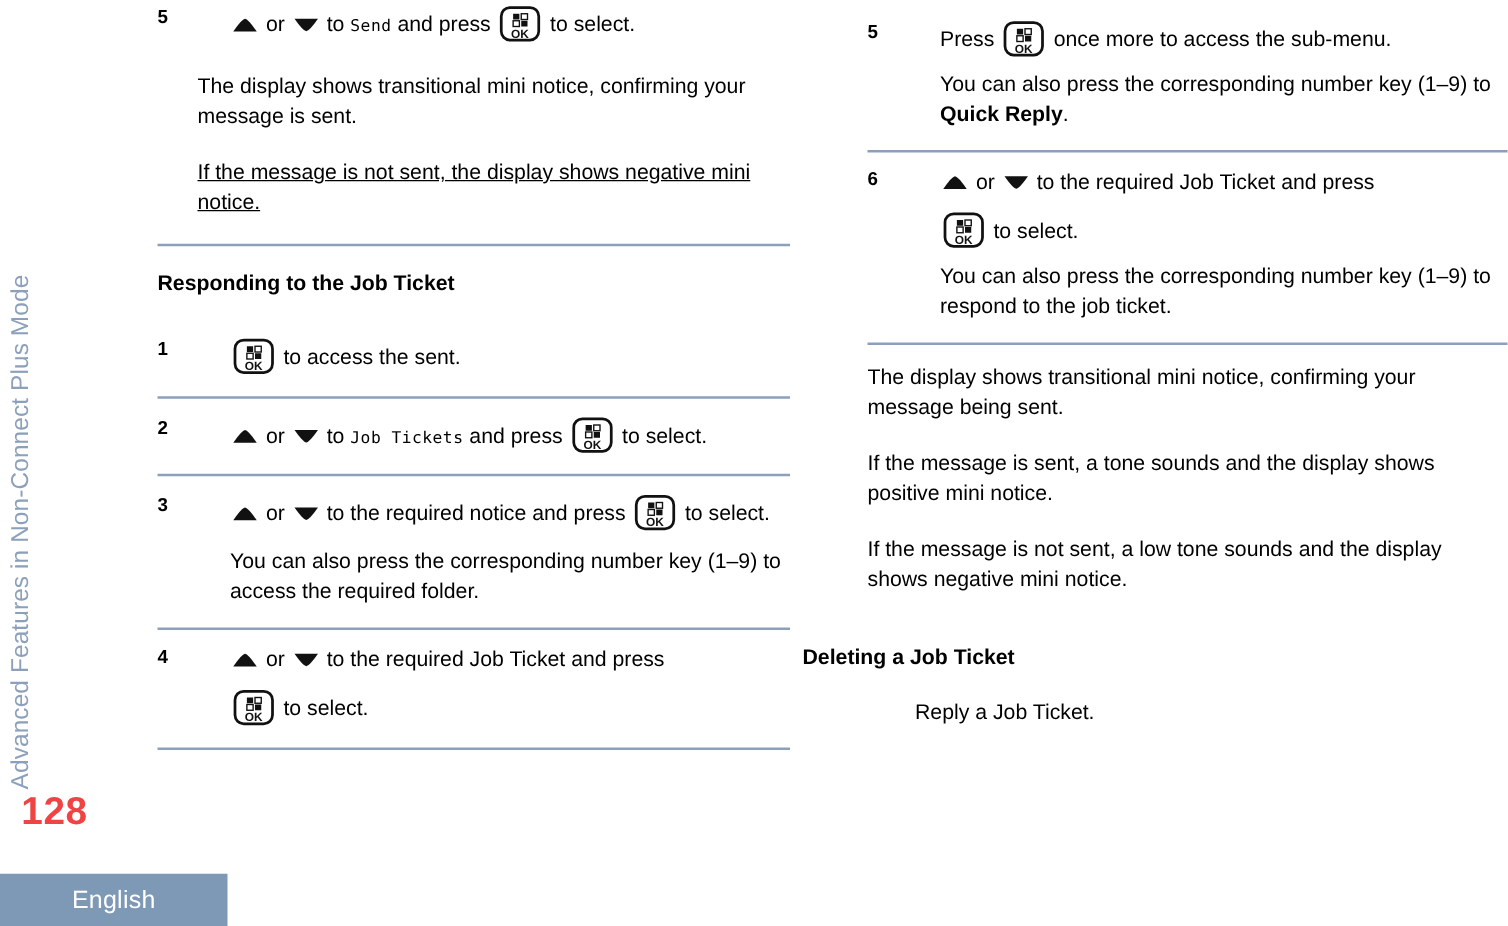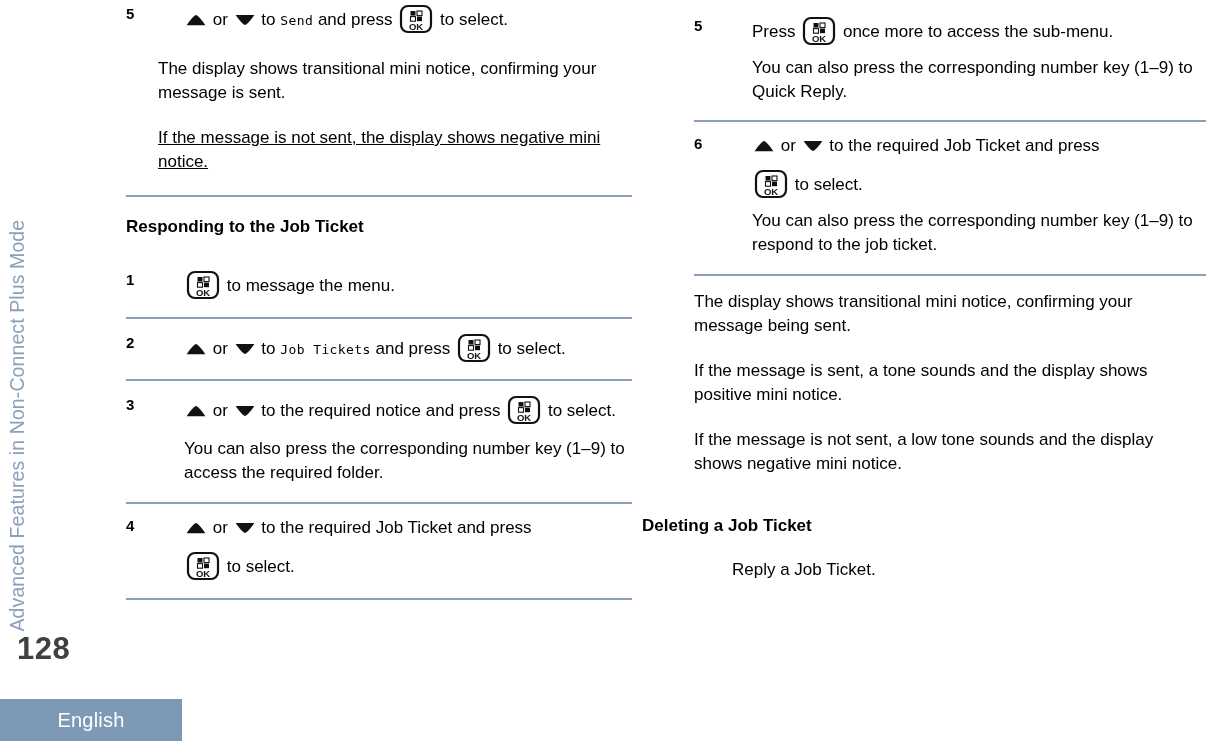--- a/index.html
+++ b/index.html
@@ -37,21 +37,21 @@
     color: #8ca0bb;
     letter-spacing: 0.1px;
     white-space: nowrap;
   }
   #page-number {
     position: absolute;
     left: 17px;
     top: 631px;
     font-size: 31px;
     font-weight: bold;
-    color: #404040;
+    color: #ef4444;
     letter-spacing: 0.5px;
   }
   #language-badge {
     position: absolute;
     left: 0px;
     top: 699px;
     width: 182px;
     height: 42px;
     background: #7e99b5;
     color: #ffffff;
@@ -106,21 +106,21 @@
   .section-heading {
     font-size: 17px;
     font-weight: bold;
     line-height: 24px;
   }
   .mono {
     font-family: "DejaVu Sans Mono", "Liberation Mono", monospace;
     font-size: 13px;
     letter-spacing: 0.4px;
   }
-  .bold { font-weight: normal; }
+  .bold { font-weight: bold; }
 
   
   .arrow {
     display: inline-block;
     width: 22px;
     height: 12px;
     vertical-align: -1px;
     margin: 0 1px;
   }
   .arrow svg { display: block; }
@@ -185,21 +185,21 @@
     <div class="step-num">1</div>
     <div class="step-body" style="padding-left:26px; margin-top:13px;">
       <span class="okbtn"><svg width="34" height="30" viewBox="0 0 34 30">
             <rect x="2" y="2" width="30" height="26" rx="7" ry="7" fill="none" stroke="#111" stroke-width="2.2"></rect>
             <rect x="11.5" y="7" width="5" height="4.6" fill="#111"></rect>
             <rect x="18" y="7" width="5" height="4.6" fill="none" stroke="#111" stroke-width="1.1"></rect>
             <rect x="11.5" y="12.6" width="5" height="4.6" fill="none" stroke="#111" stroke-width="1.1"></rect>
             <rect x="18" y="12.6" width="5" height="4.6" fill="#111"></rect>
             <text x="17" y="26" font-family="Liberation Sans, sans-serif" font-size="9.5" font-weight="bold" text-anchor="middle" fill="#111">OK</text>
           </svg></span>
-      <span>to message the menu.</span>
+      <span>to access the sent.</span>
     </div>
   </div>
 
   <div class="rule left" style="margin-top:17px;"></div>
 
   <div class="step" style="margin-top:12px;">
     <div class="step-num">2</div>
     <div class="step-body" style="padding-left:26px; margin-top:14px;">
       <span class="arrow"><svg width="22" height="12" viewBox="0 0 22 12">
             <path d="M1.6 11.2 Q8.5 1.2 11 1.0 Q13.5 1.2 20.4 11.2 Z" fill="#111"></path>

